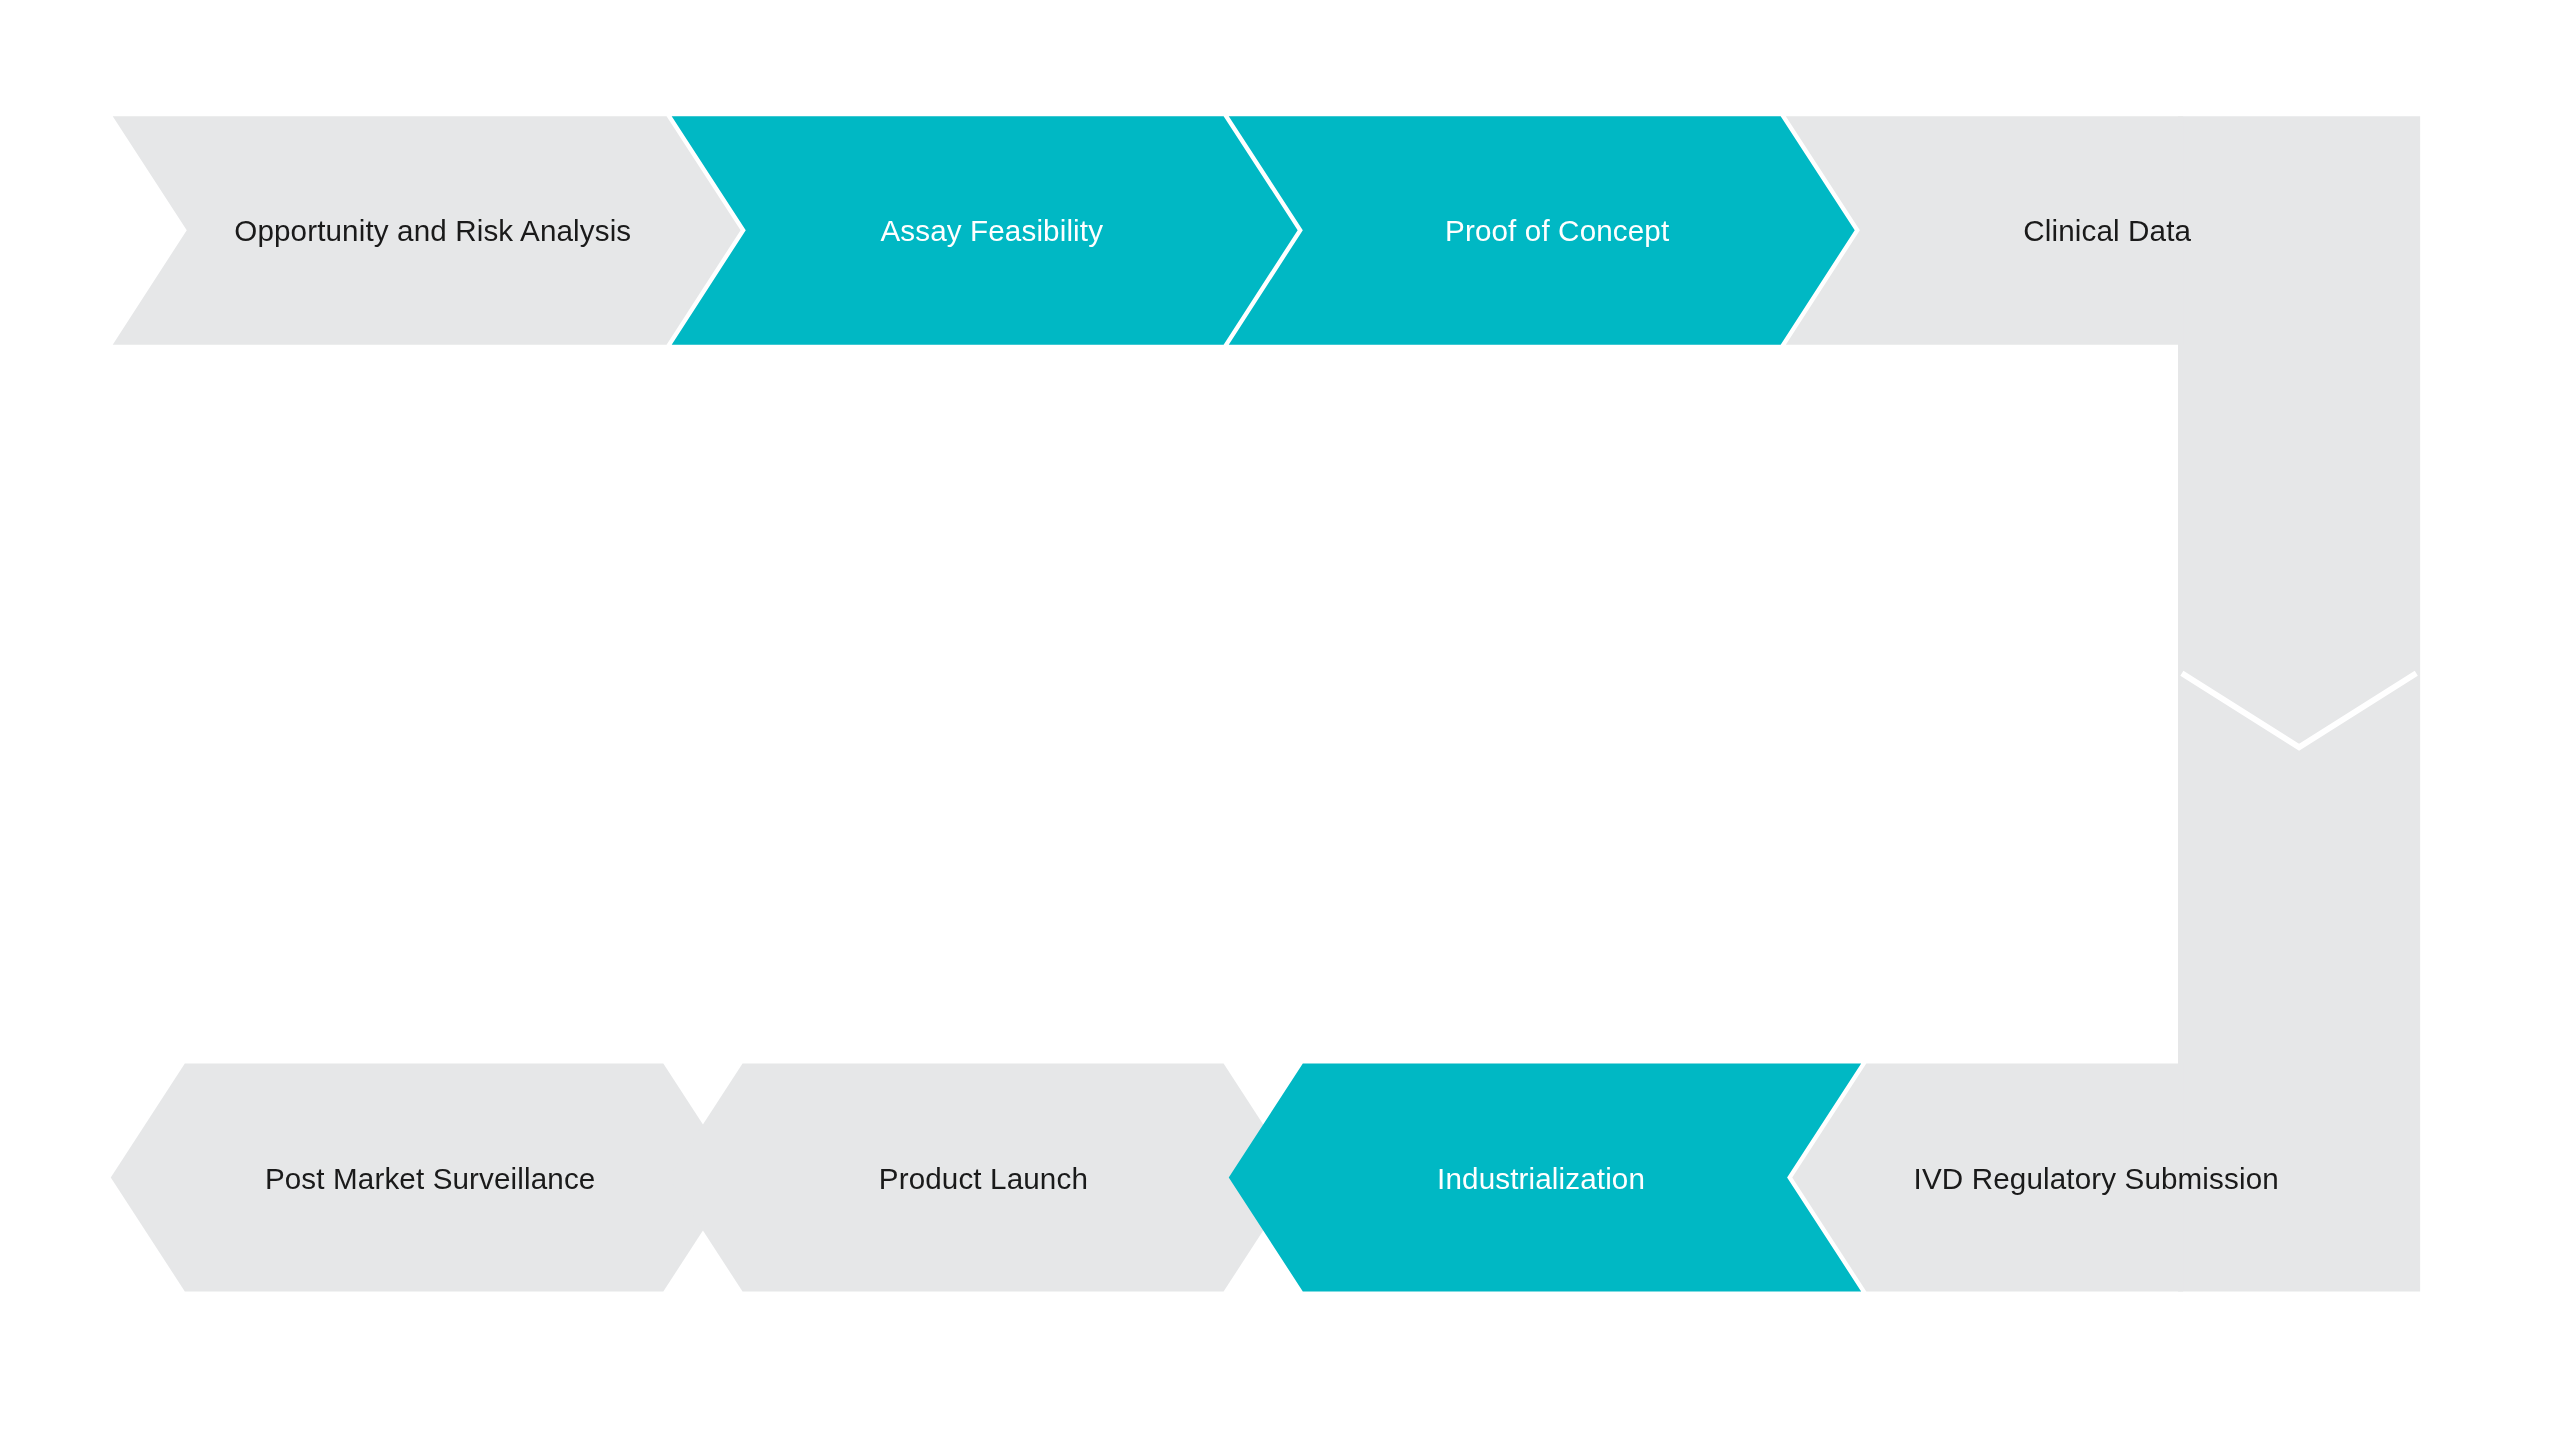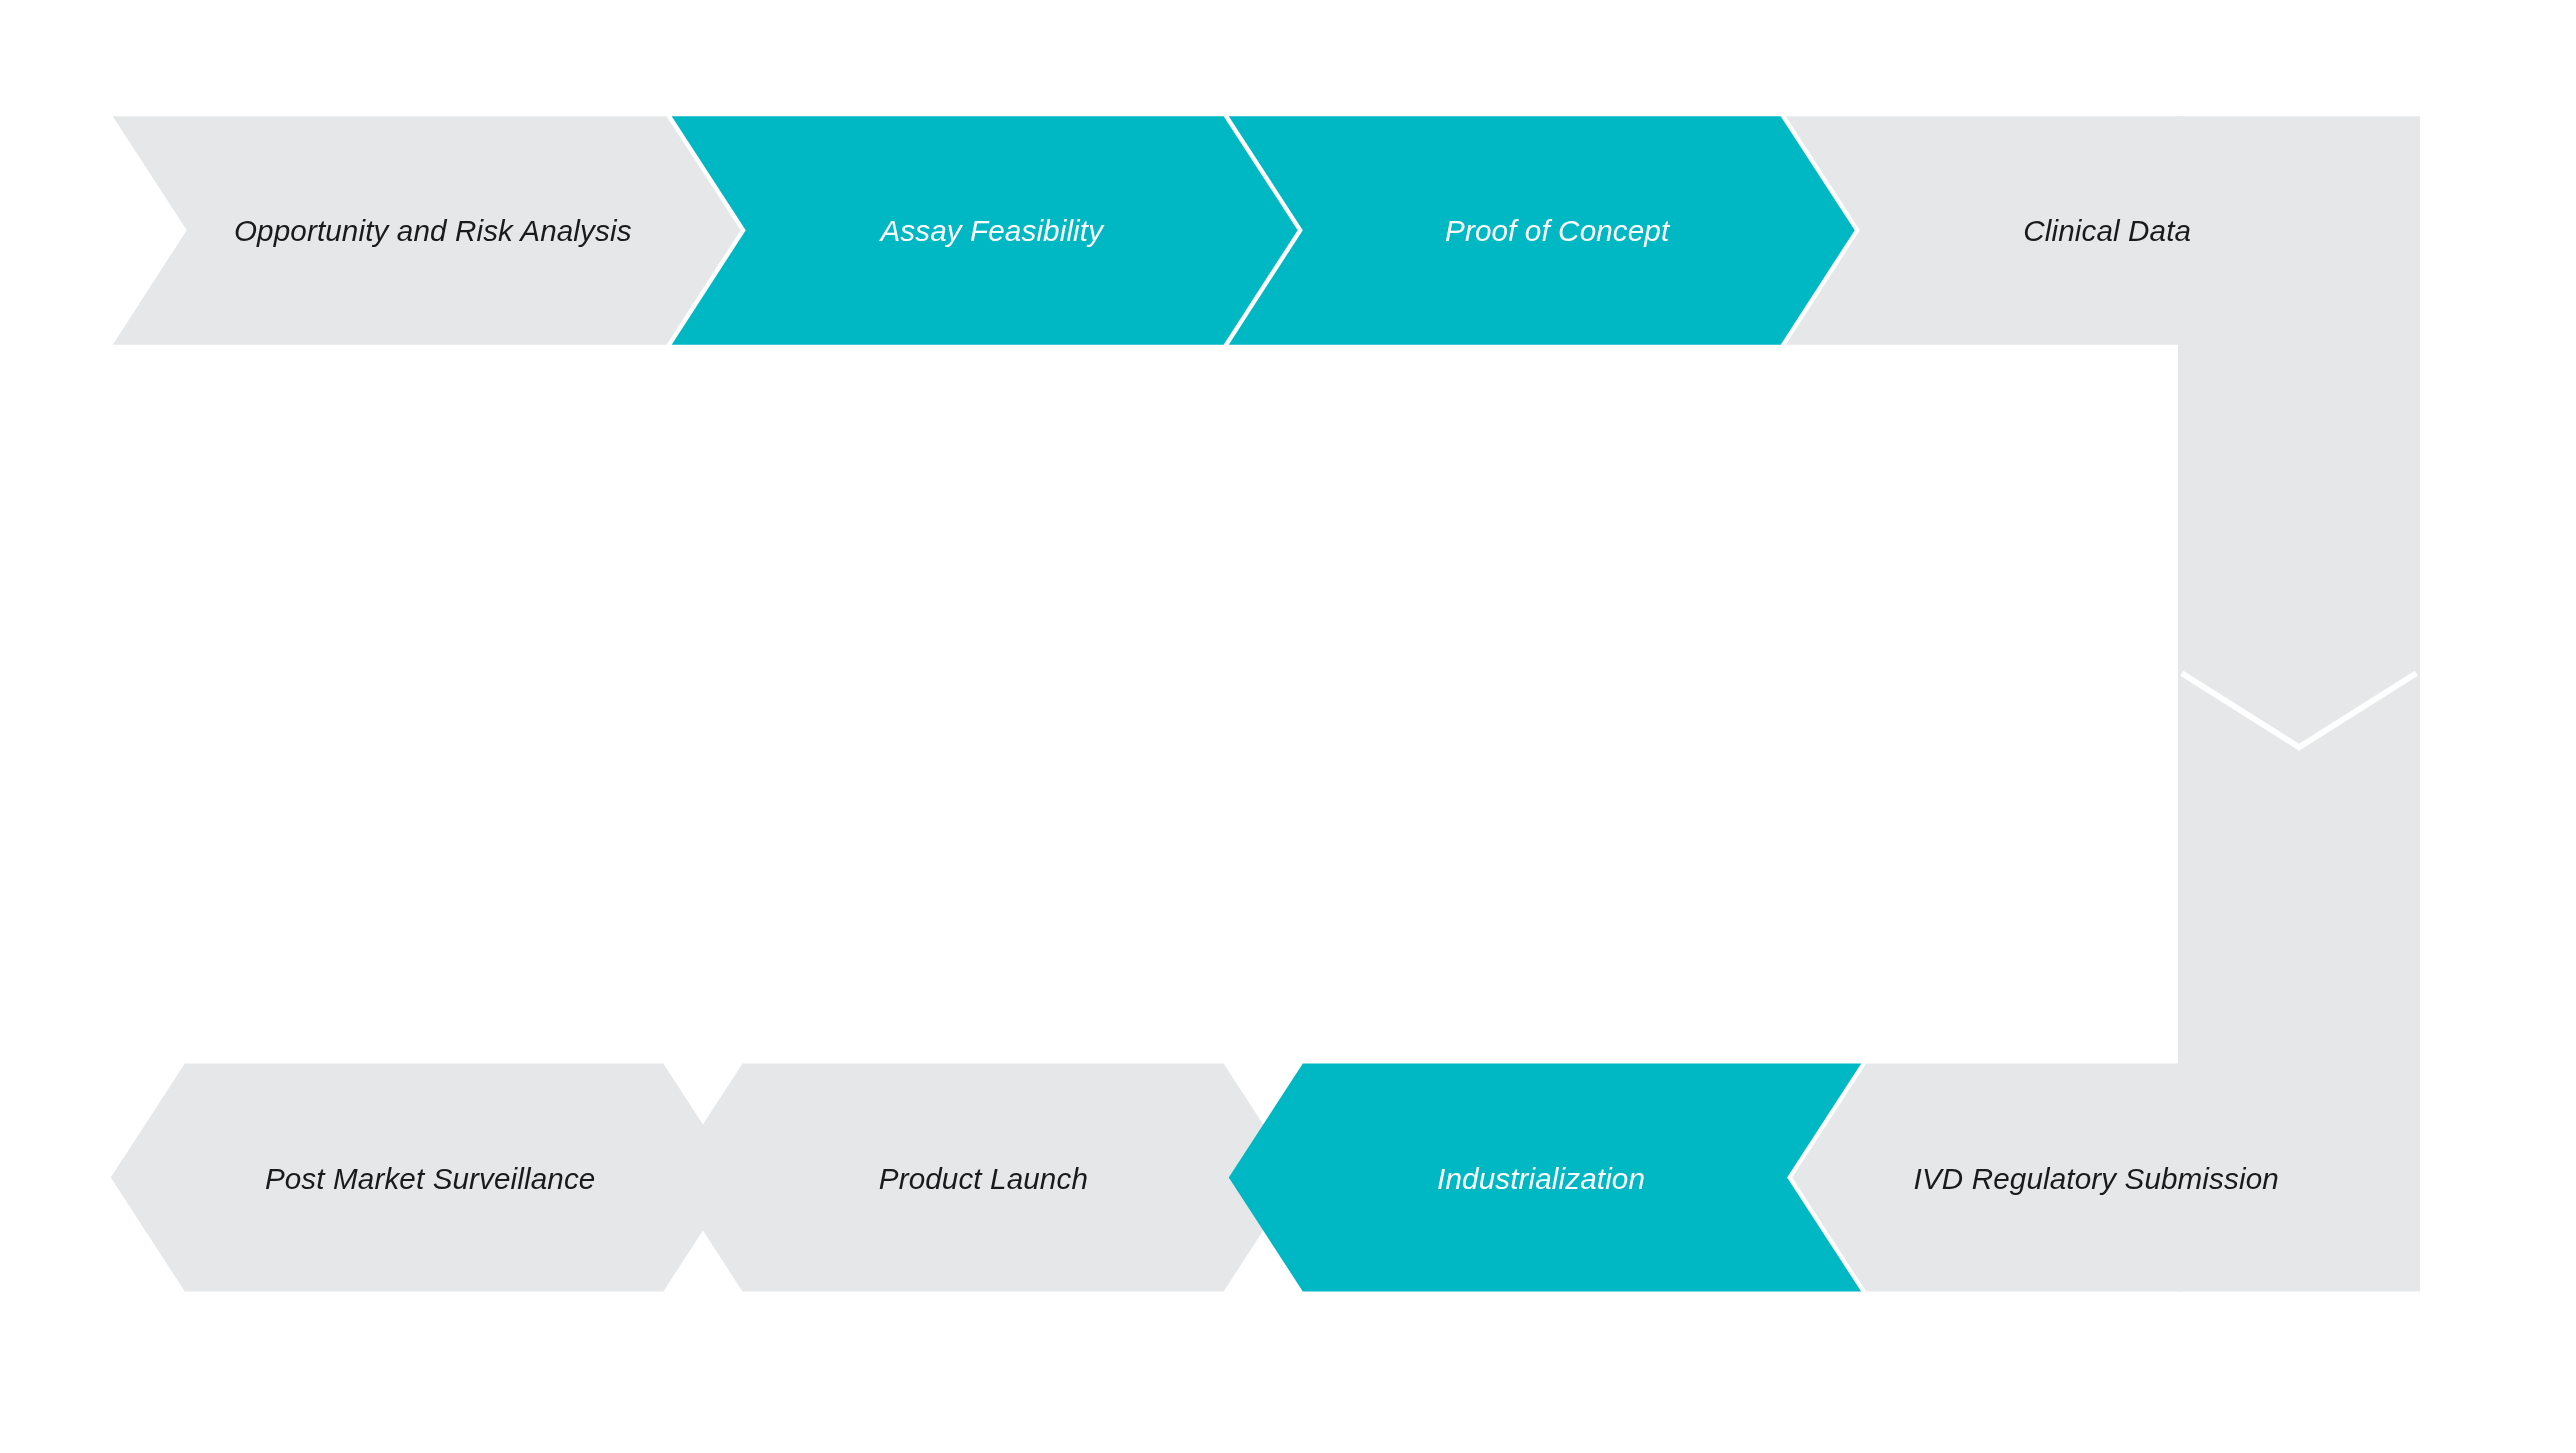--- a/index.html
+++ b/index.html
@@ -12,21 +12,20 @@
     width: 2576px;
     height: 1454px;
     overflow: hidden;
     font-family: "Liberation Sans", sans-serif;
   }
   #diagram-root {
     position: relative;
     width: 2576px;
     height: 1454px;
     background: #ffffff;
-    font-style: italic;
   }
   #flow-svg {
     position: absolute;
     top: 0;
     left: 0;
     width: 2576px;
     height: 1454px;
     display: block;
   }
   .stage-label {

